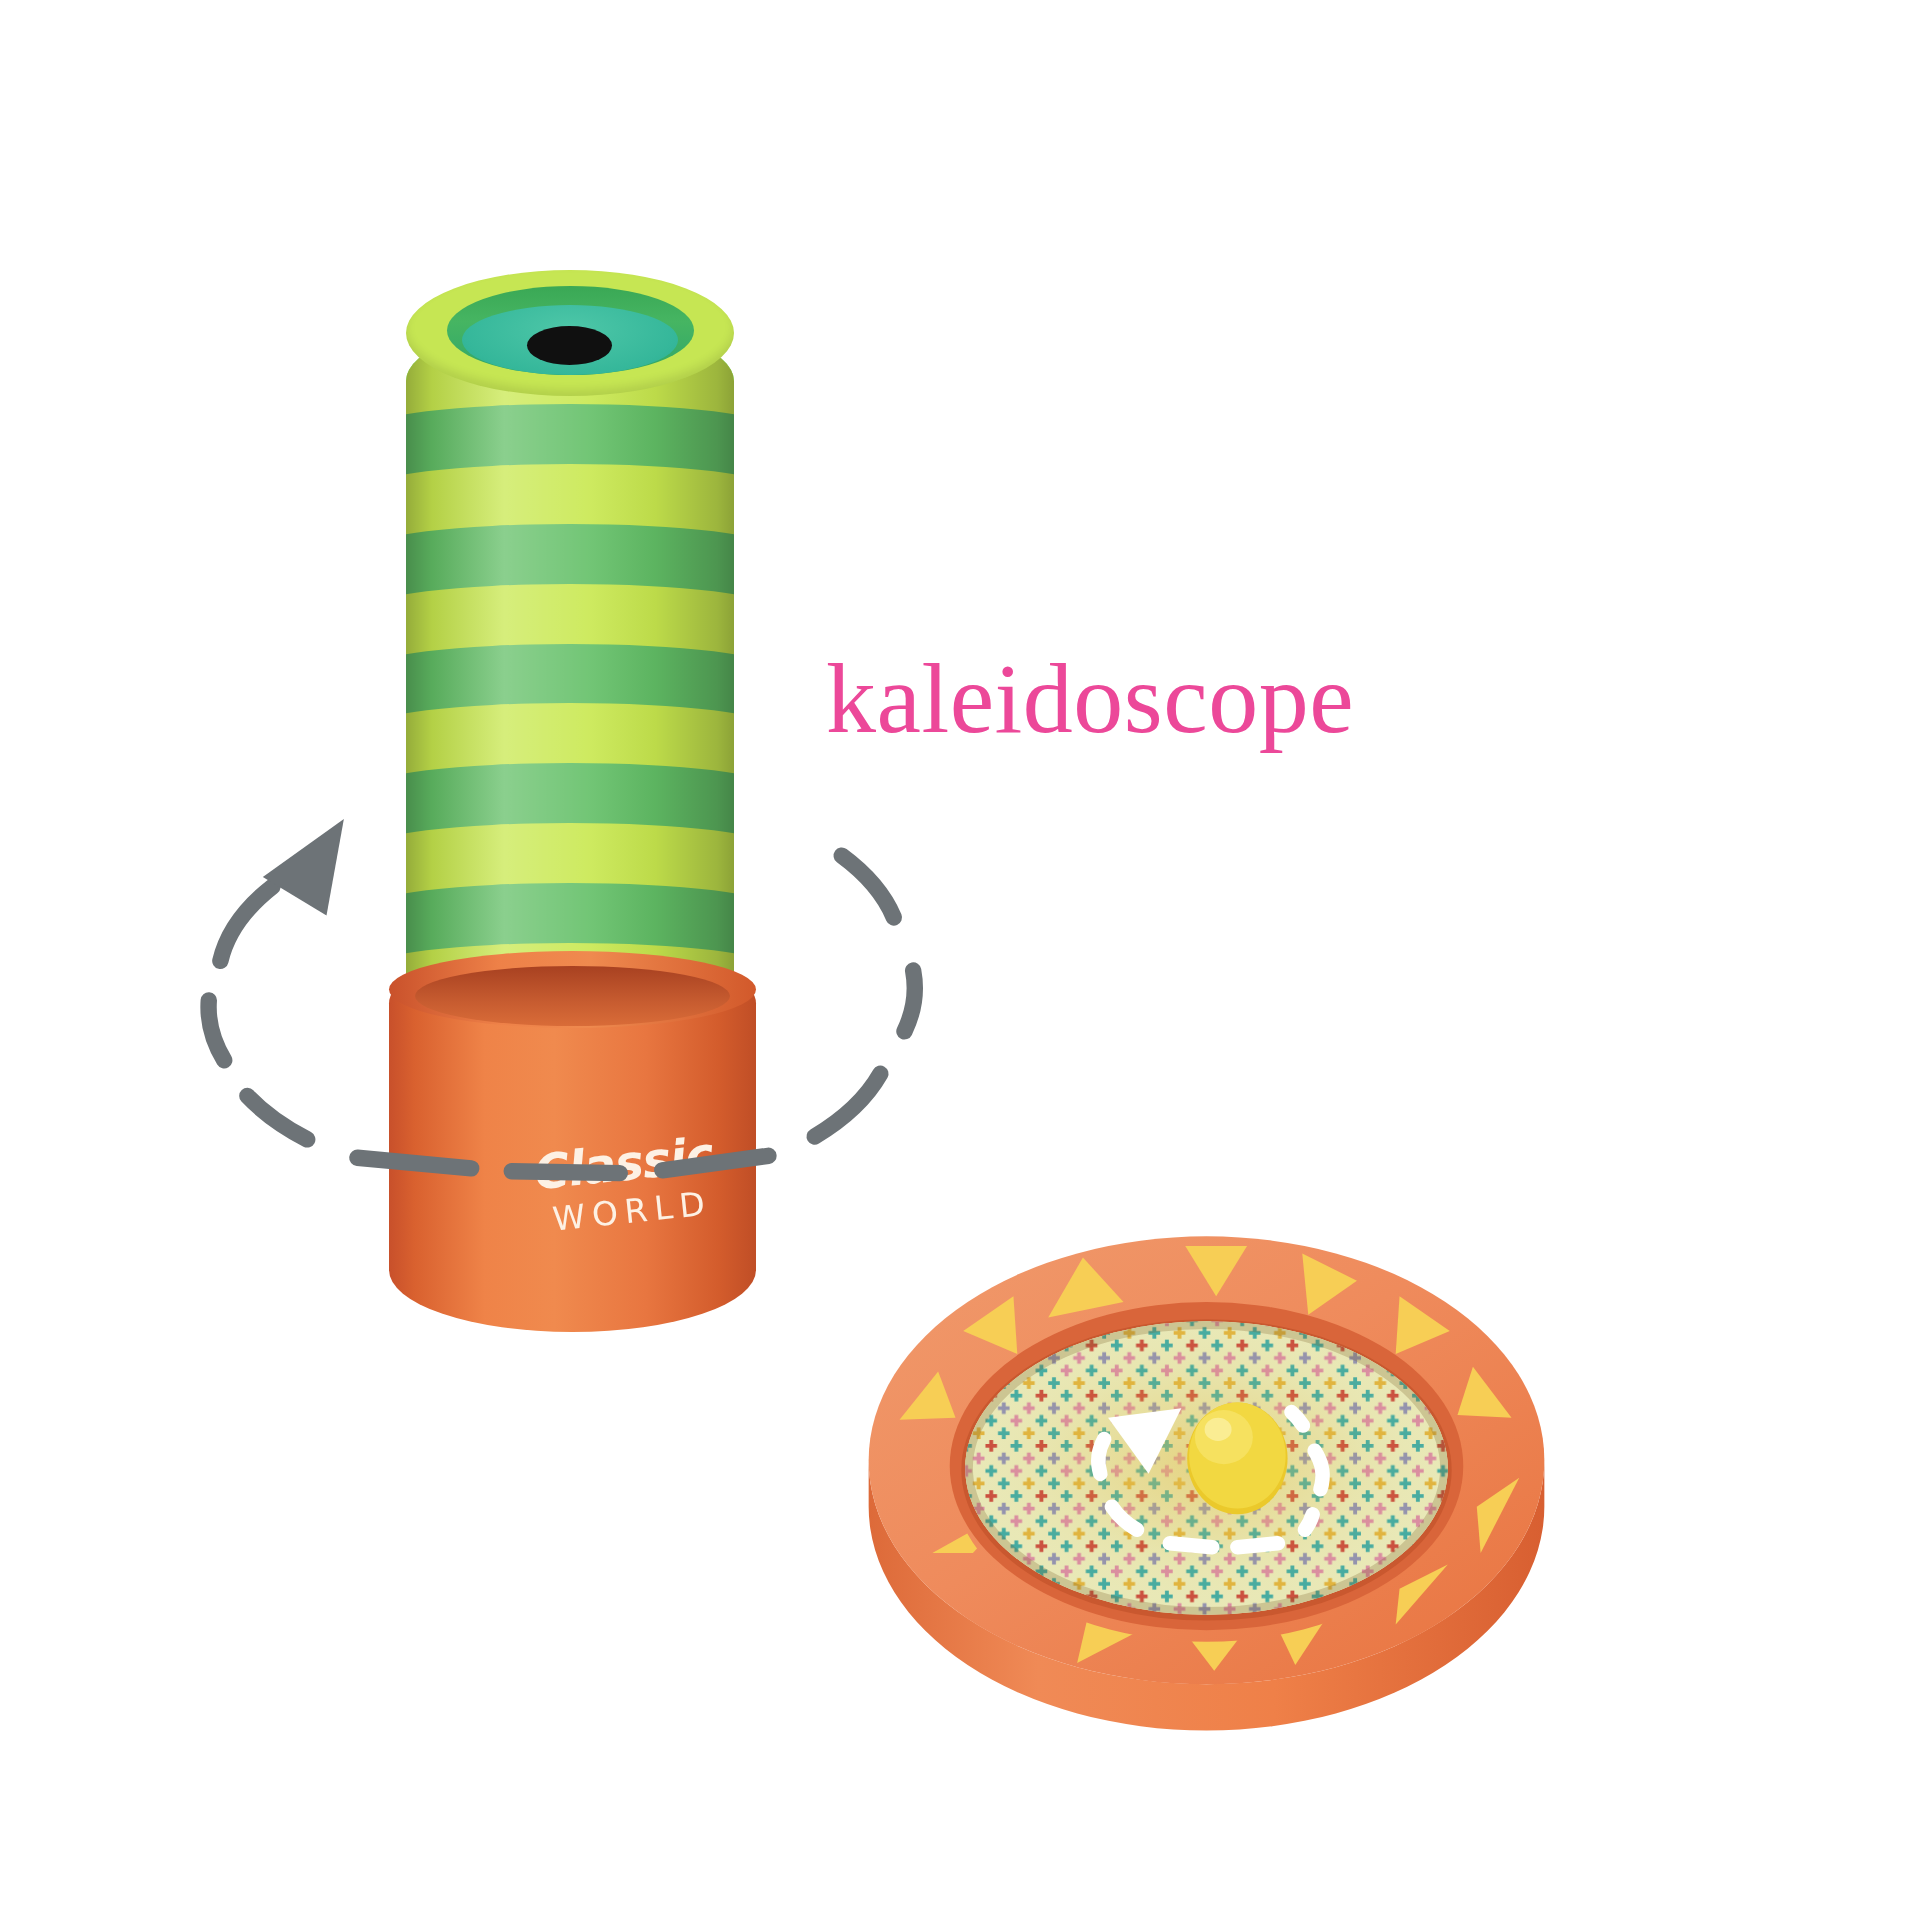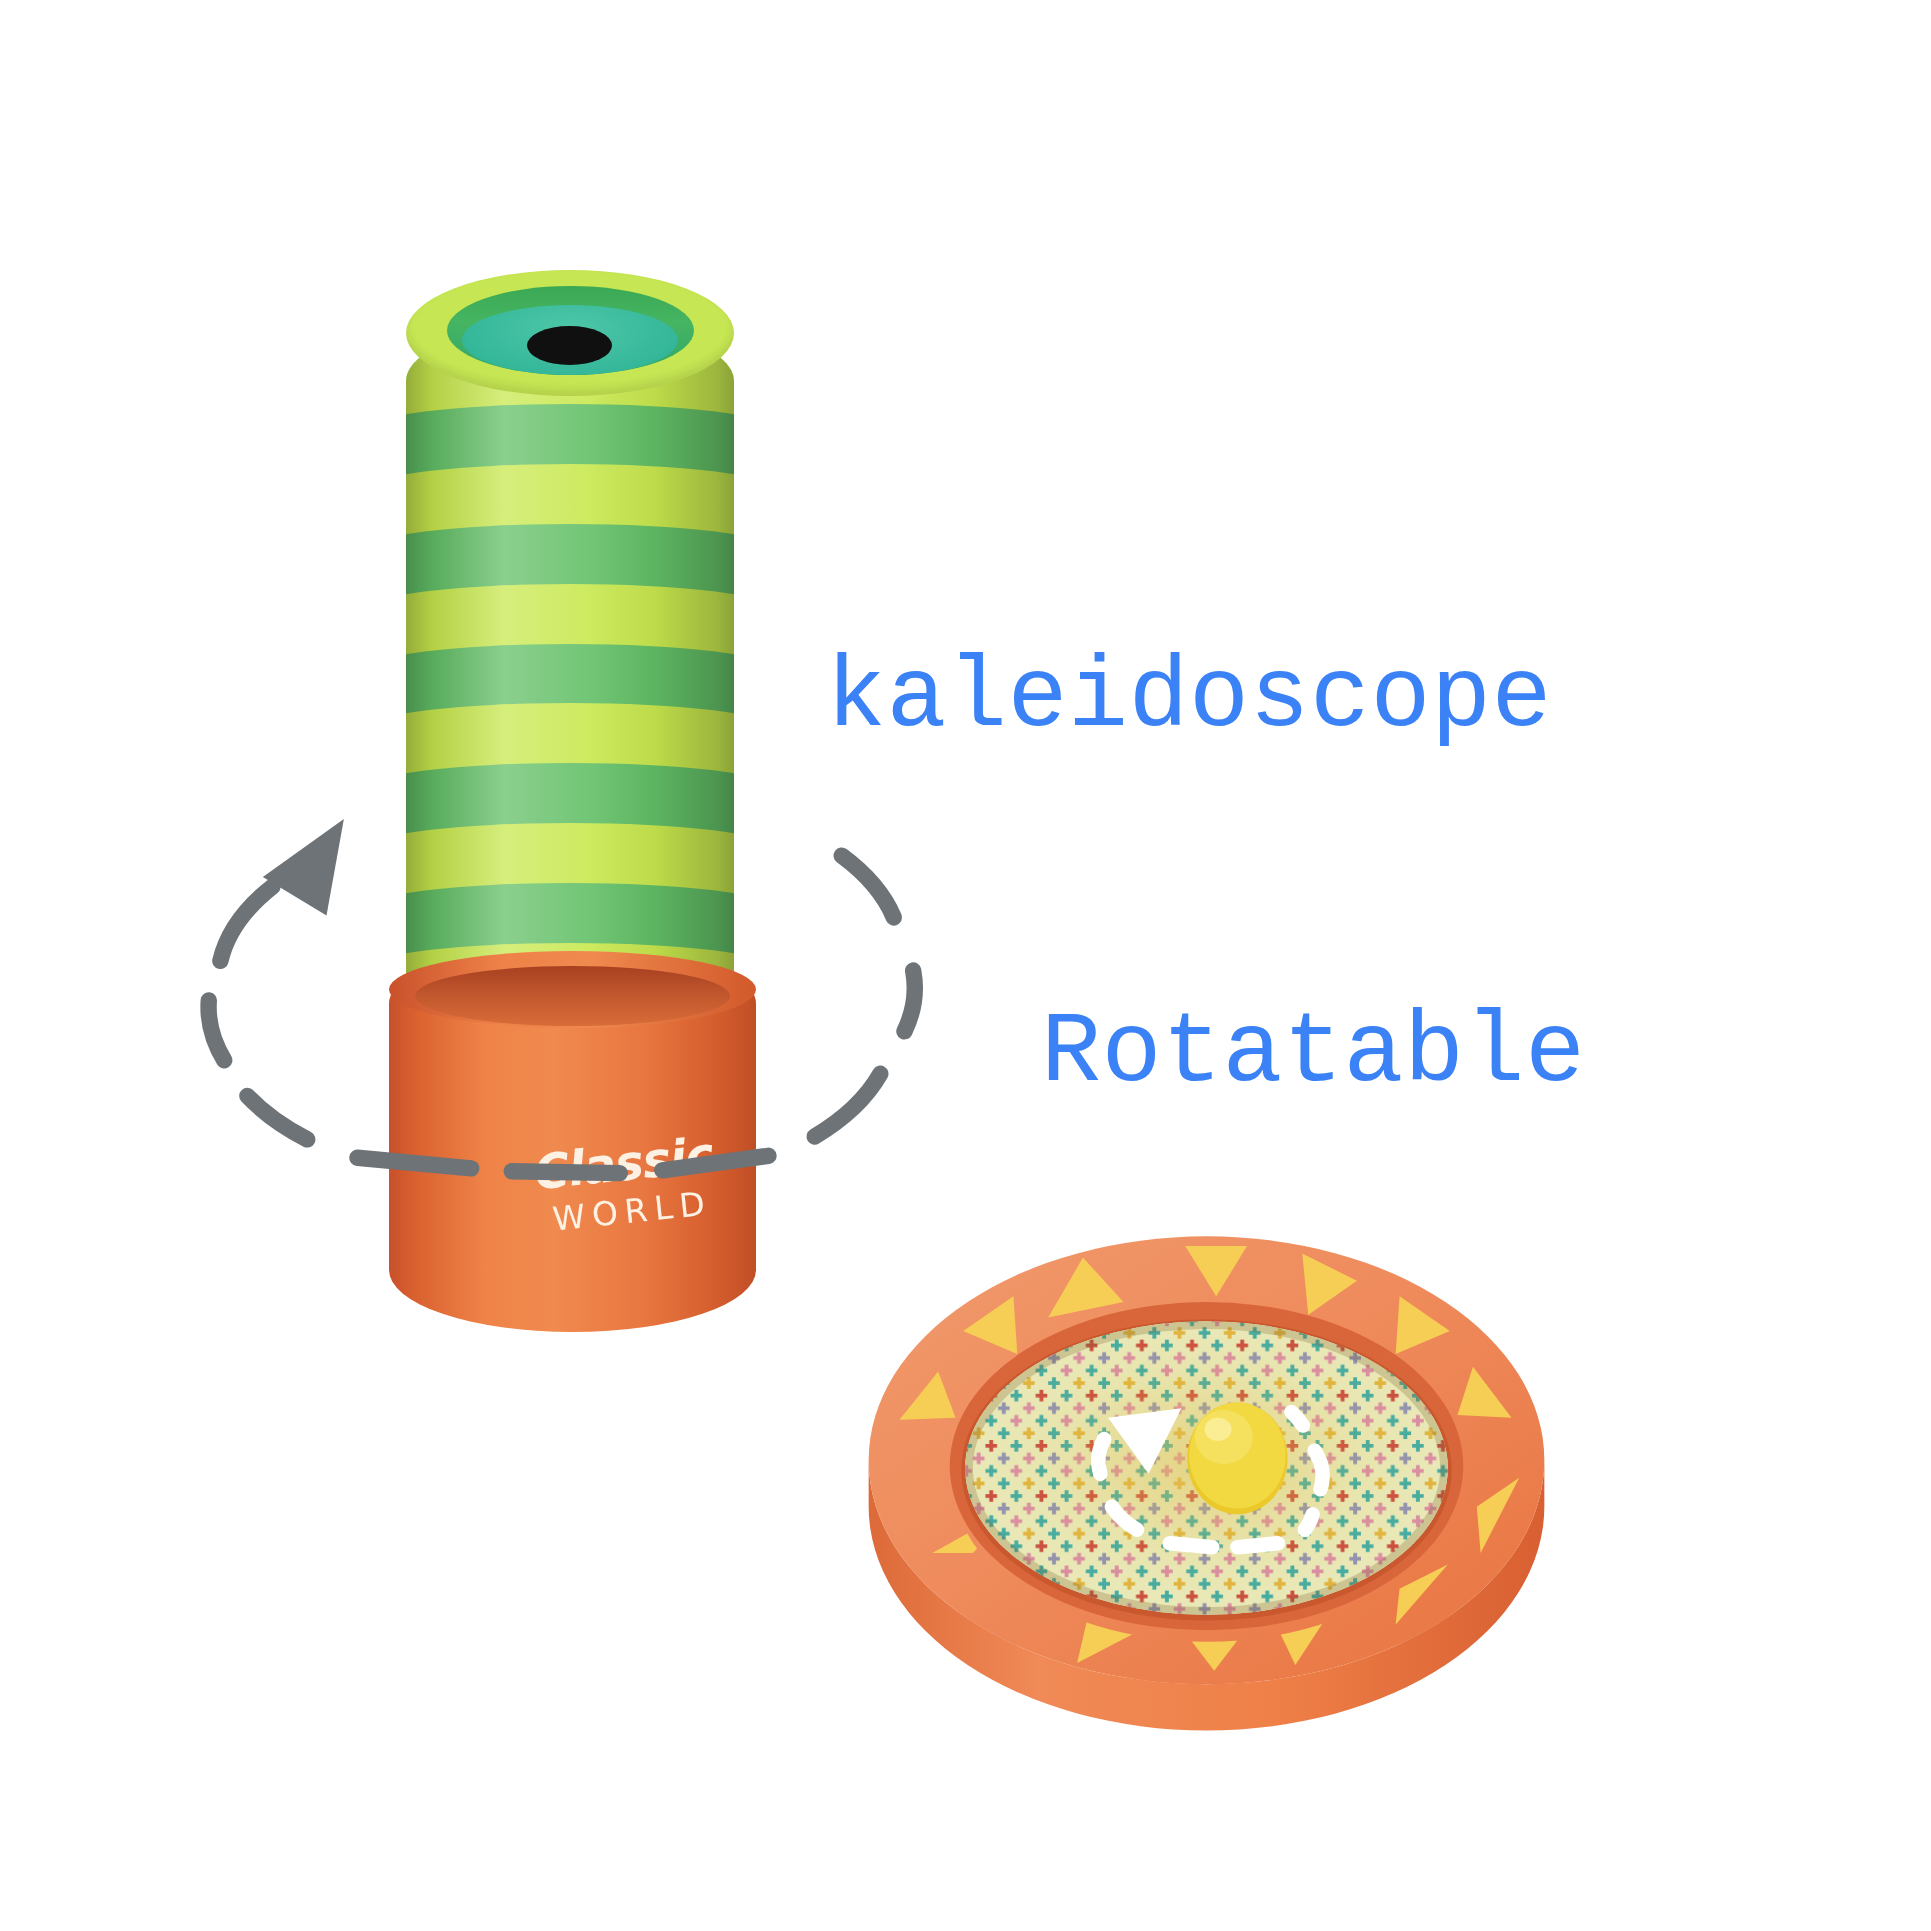--- a/index.html
+++ b/index.html
@@ -14,22 +14,22 @@
     position: relative;
     width: 1931px;
     height: 1931px;
     background: #ffffff;
     overflow: hidden;
   }
 
   
   .label {
     position: absolute;
-    color: #3b82f6;
-    font-family: Liberation Mono, monospace;
+    color: #ec4899;
+    font-family: Liberation Serif, serif;
     font-weight: 400;
     letter-spacing: 0.5px;
     white-space: nowrap;
     line-height: 1;
   }
   #label-kaleidoscope {
     left: 826px;
     top: 649px;
     font-size: 100px;
   }
@@ -396,16 +396,15 @@
         <ellipse cx="392" cy="280" rx="52" ry="58" fill="#ebc92b"></ellipse>
         <ellipse cx="392" cy="277" rx="50" ry="55" fill="#f2d841"></ellipse>
         <ellipse cx="378" cy="258" rx="30" ry="28" fill="#f7e469" opacity="0.75"></ellipse>
         <ellipse cx="372" cy="250" rx="14" ry="12" fill="#fbf0a0" opacity="0.8"></ellipse>
       </g>
     </svg>
   </div>
 
   <div class="label" id="label-kaleidoscope">kaleidoscope</div>
 
-  <div class="label" id="label-rotatable">Rotatable</div>
 
 </div>
 
 
 </body></html>

